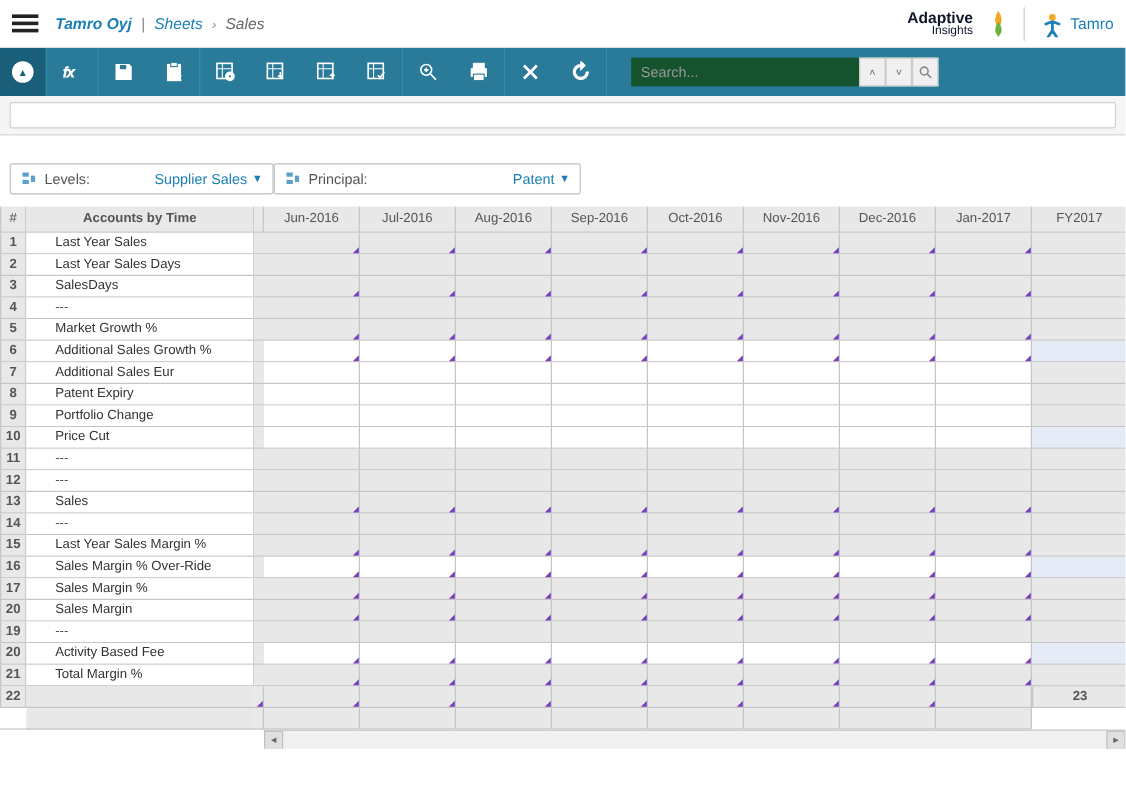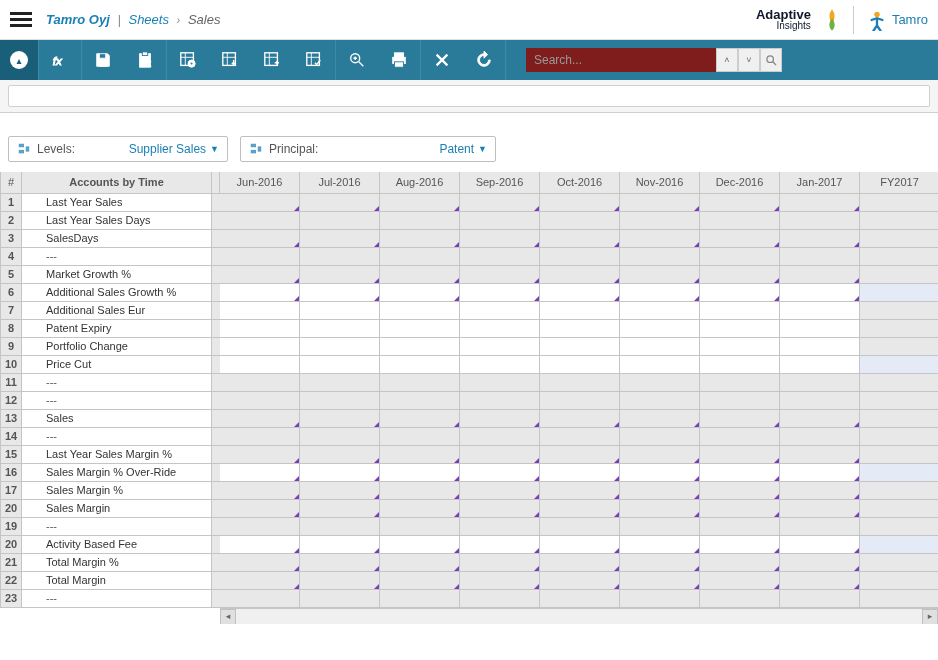--- a/index.html
+++ b/index.html
@@ -24,32 +24,32 @@
 .logo-tamro-icon { width: 22px; height: 22px; }
 
 
 .toolbar { height: 40px; background: #2a7a99; display: flex; align-items: center; }
 .tb-btn { width: 42px; height: 40px; display: flex; align-items: center; justify-content: center; cursor: pointer; position: relative; }
 .tb-btn.collapse { background: #1a5f7a; width: 38px; }
 .tb-btn.collapse .circ { width: 18px; height: 18px; border-radius: 50%; background: #fff; display: flex; align-items: center; justify-content: center; color: #1a5f7a; font-size: 10px; }
 .tb-sep { width: 1px; height: 40px; background: #3a8aa9; }
 .tb-icon { width: 18px; height: 18px; fill: #fff; stroke: #fff; }
 .tb-search { margin-left: 20px; display: flex; align-items: center; }
-.tb-search input { width: 190px; height: 24px; border: none; padding: 0 8px; font-size: 12px; color: #999; background: #7f1d1d; }
+.tb-search input { width: 190px; height: 24px; border: none; padding: 0 8px; font-size: 12px; color: #999; background: #14532d; }
 .tb-search input::placeholder { color: #999; }
 .tb-search-btn { width: 22px; height: 24px; background: #f0f0f0; border: 1px solid #ccc; display: flex; align-items: center; justify-content: center; cursor: pointer; }
 .tb-search-nav { display:flex; }
 .tb-search-nav .nav-btn { width: 22px; height: 24px; background: #f0f0f0; border: 1px solid #ccc; display: flex; align-items: center; justify-content: center; font-size: 9px; color: #666; cursor: pointer; }
 
 
 .filter-area { background: #f5f5f5; border-bottom: 1px solid #d0d0d0; }
 .formula-bar { height: 32px; padding: 5px 8px; }
 .formula-box { height: 22px; background: #fff; border: 1px solid #d0d0d0; border-radius: 2px; }
 .spacer-gap { height: 18px; background:#fff; }
-.dropdowns { padding: 5px 8px 10px; display: flex; gap: 12px; background:#fff; }
+.dropdowns { padding: 5px 8px 10px; display: flex; background:#fff; }
 .dd { height: 26px; border: 1px solid #c0c0c0; border-radius: 2px; background: #fff; display: flex; align-items: center; padding: 0 8px; cursor: pointer; }
 .dd-icon { width: 14px; height: 14px; margin-right: 6px; }
 .dd-label { color: #555; }
 .dd-value { color: #1a7fb5; margin-left: auto; padding-left: 40px; display: flex; align-items: center; gap: 4px; }
 .dd-value .caret { font-size: 9px; }
 
 
 .grid-wrap { position: relative; overflow: hidden; }
 .grid { display: grid; grid-template-columns: 22px 190px 8px repeat(9, 80px); }
 .gh { background: #e8e8e8; border: 1px solid #c5c5c5; height: 22px; line-height: 20px; text-align: center; font-size: 11px; color: #555; font-weight: normal; border-left: none; border-top: none; }
@@ -668,21 +668,20 @@
         <div class="marker"></div>
       </div>
       <div class="cell ">
         <div class="marker"></div>
       </div>
       <div class="cell ">
         <div class="marker"></div>
       </div>
       <div class="cell "></div>
       <div class="rn">22</div>
-      <div class="acct">Total Margin</div>
       <div class="gap-col"></div>
       <div class="cell ">
         <div class="marker"></div>
       </div>
       <div class="cell ">
         <div class="marker"></div>
       </div>
       <div class="cell ">
         <div class="marker"></div>
       </div>

